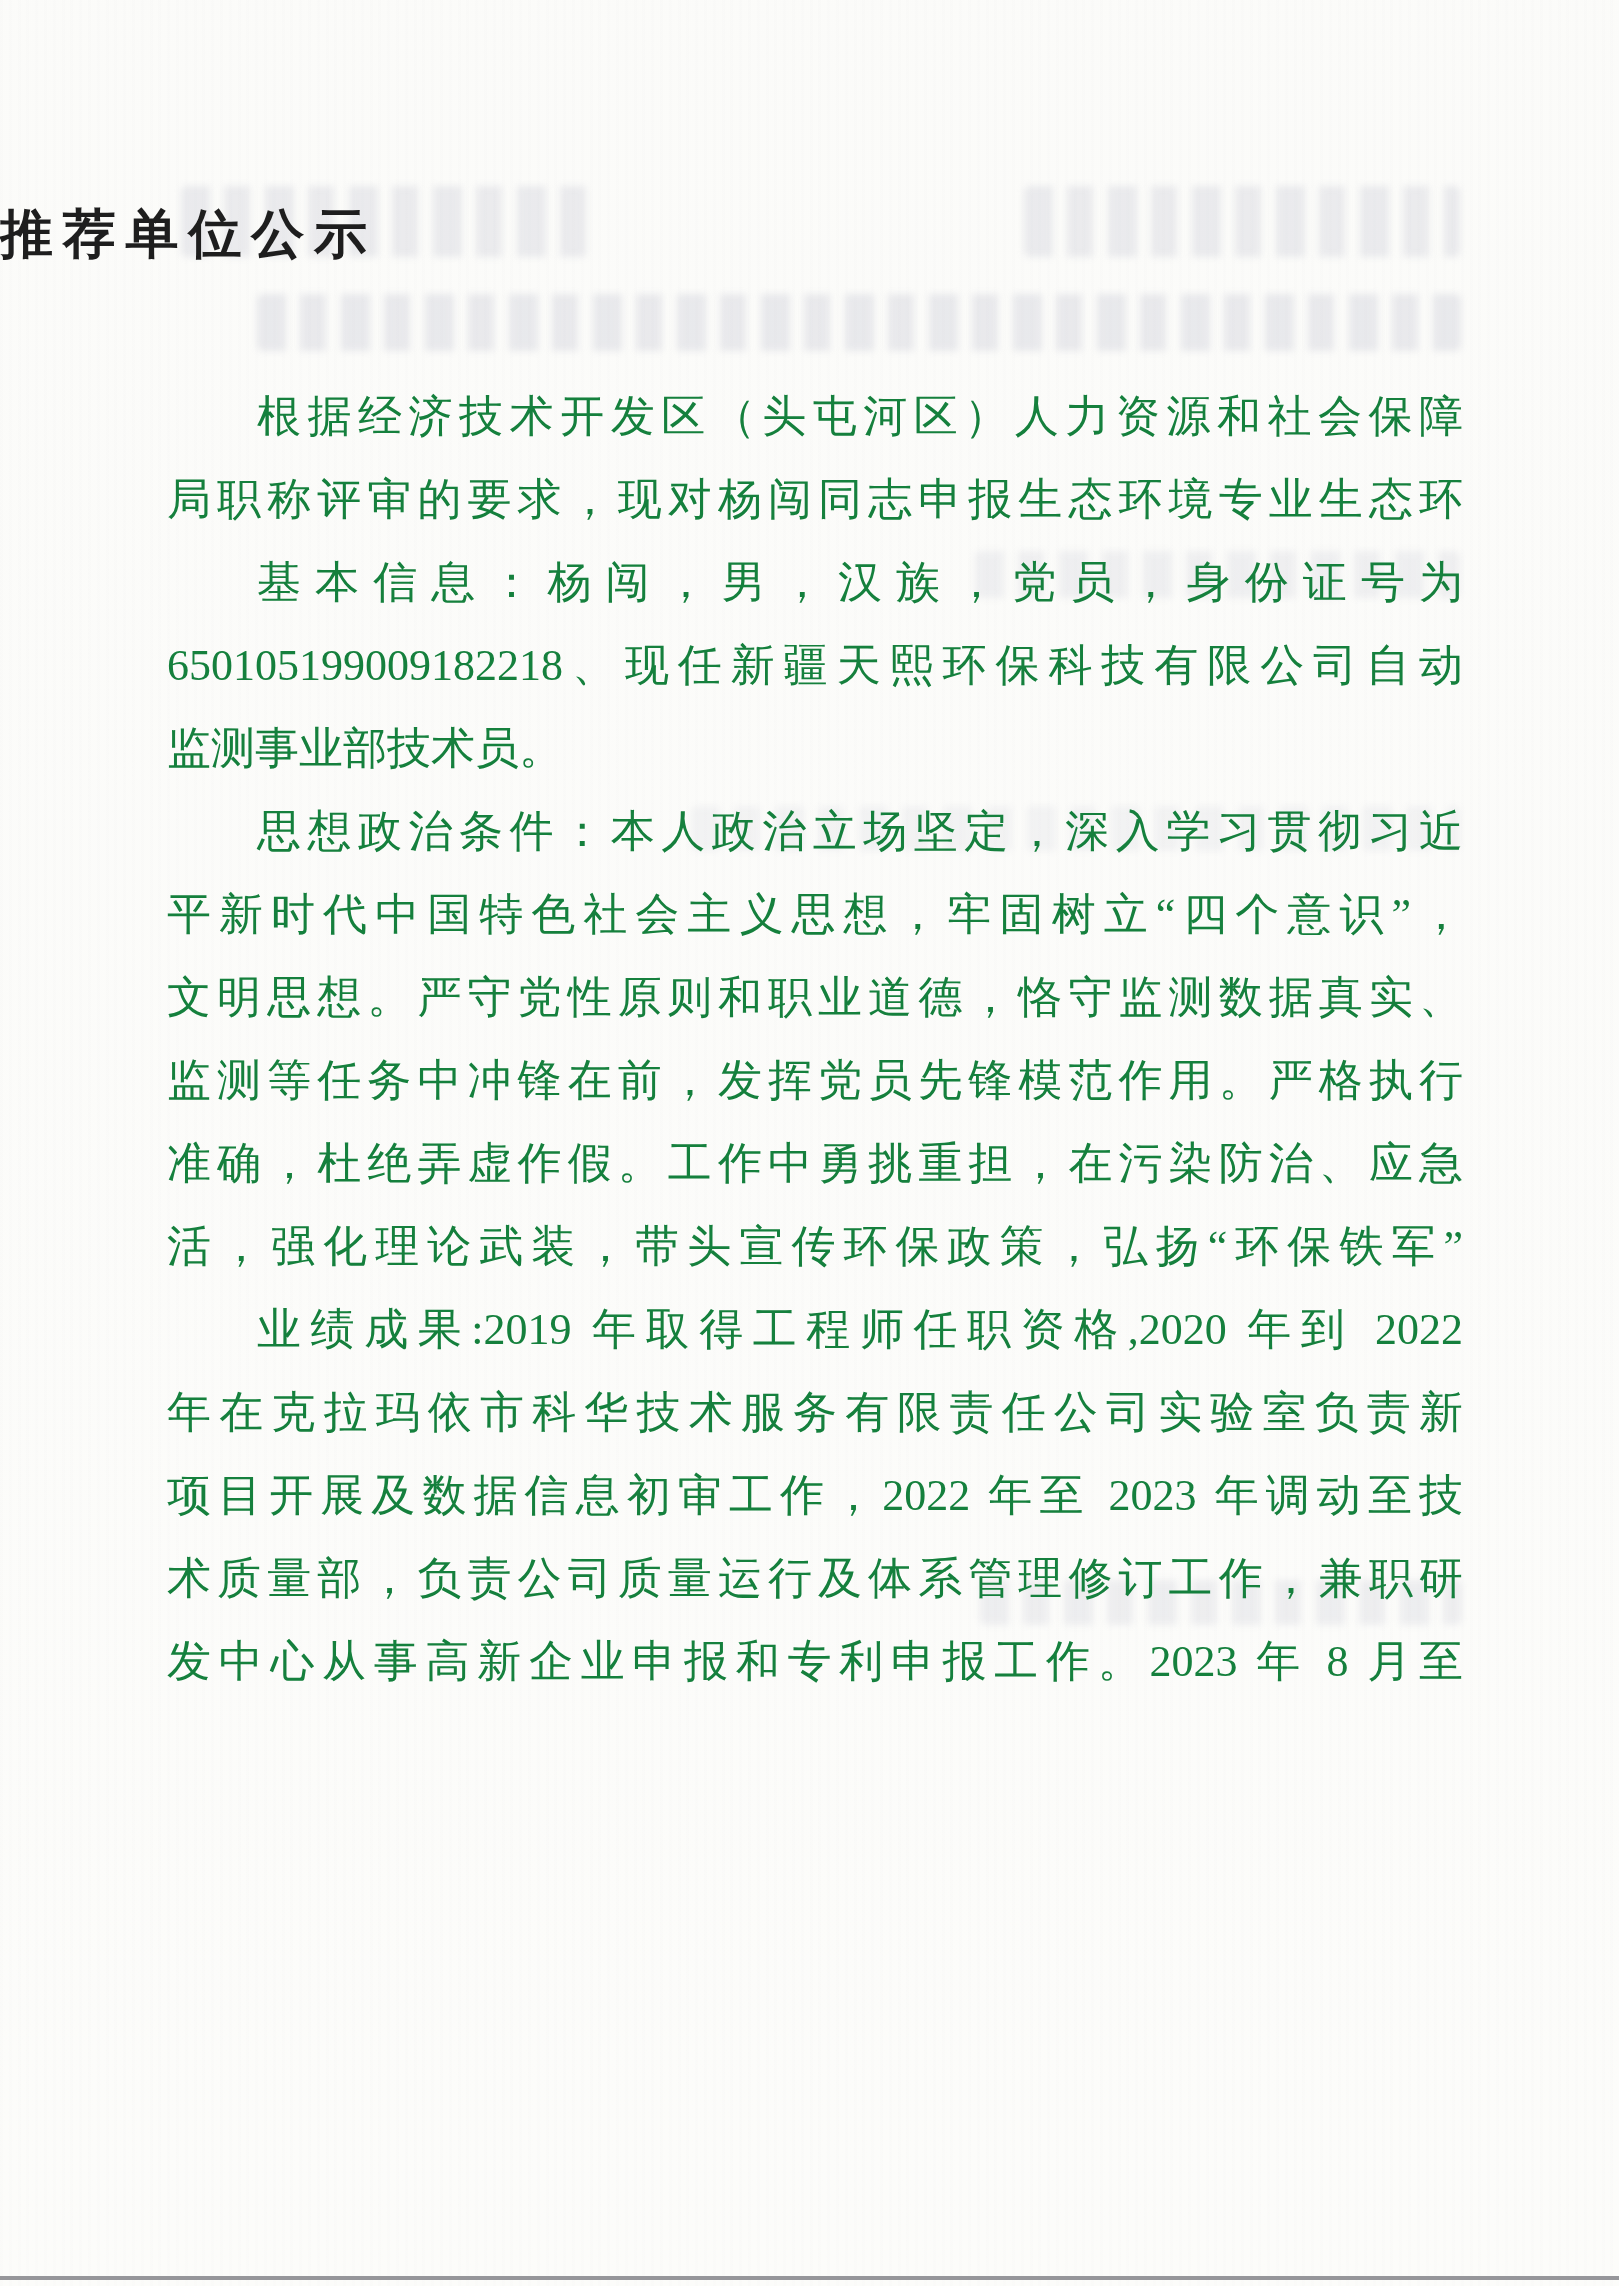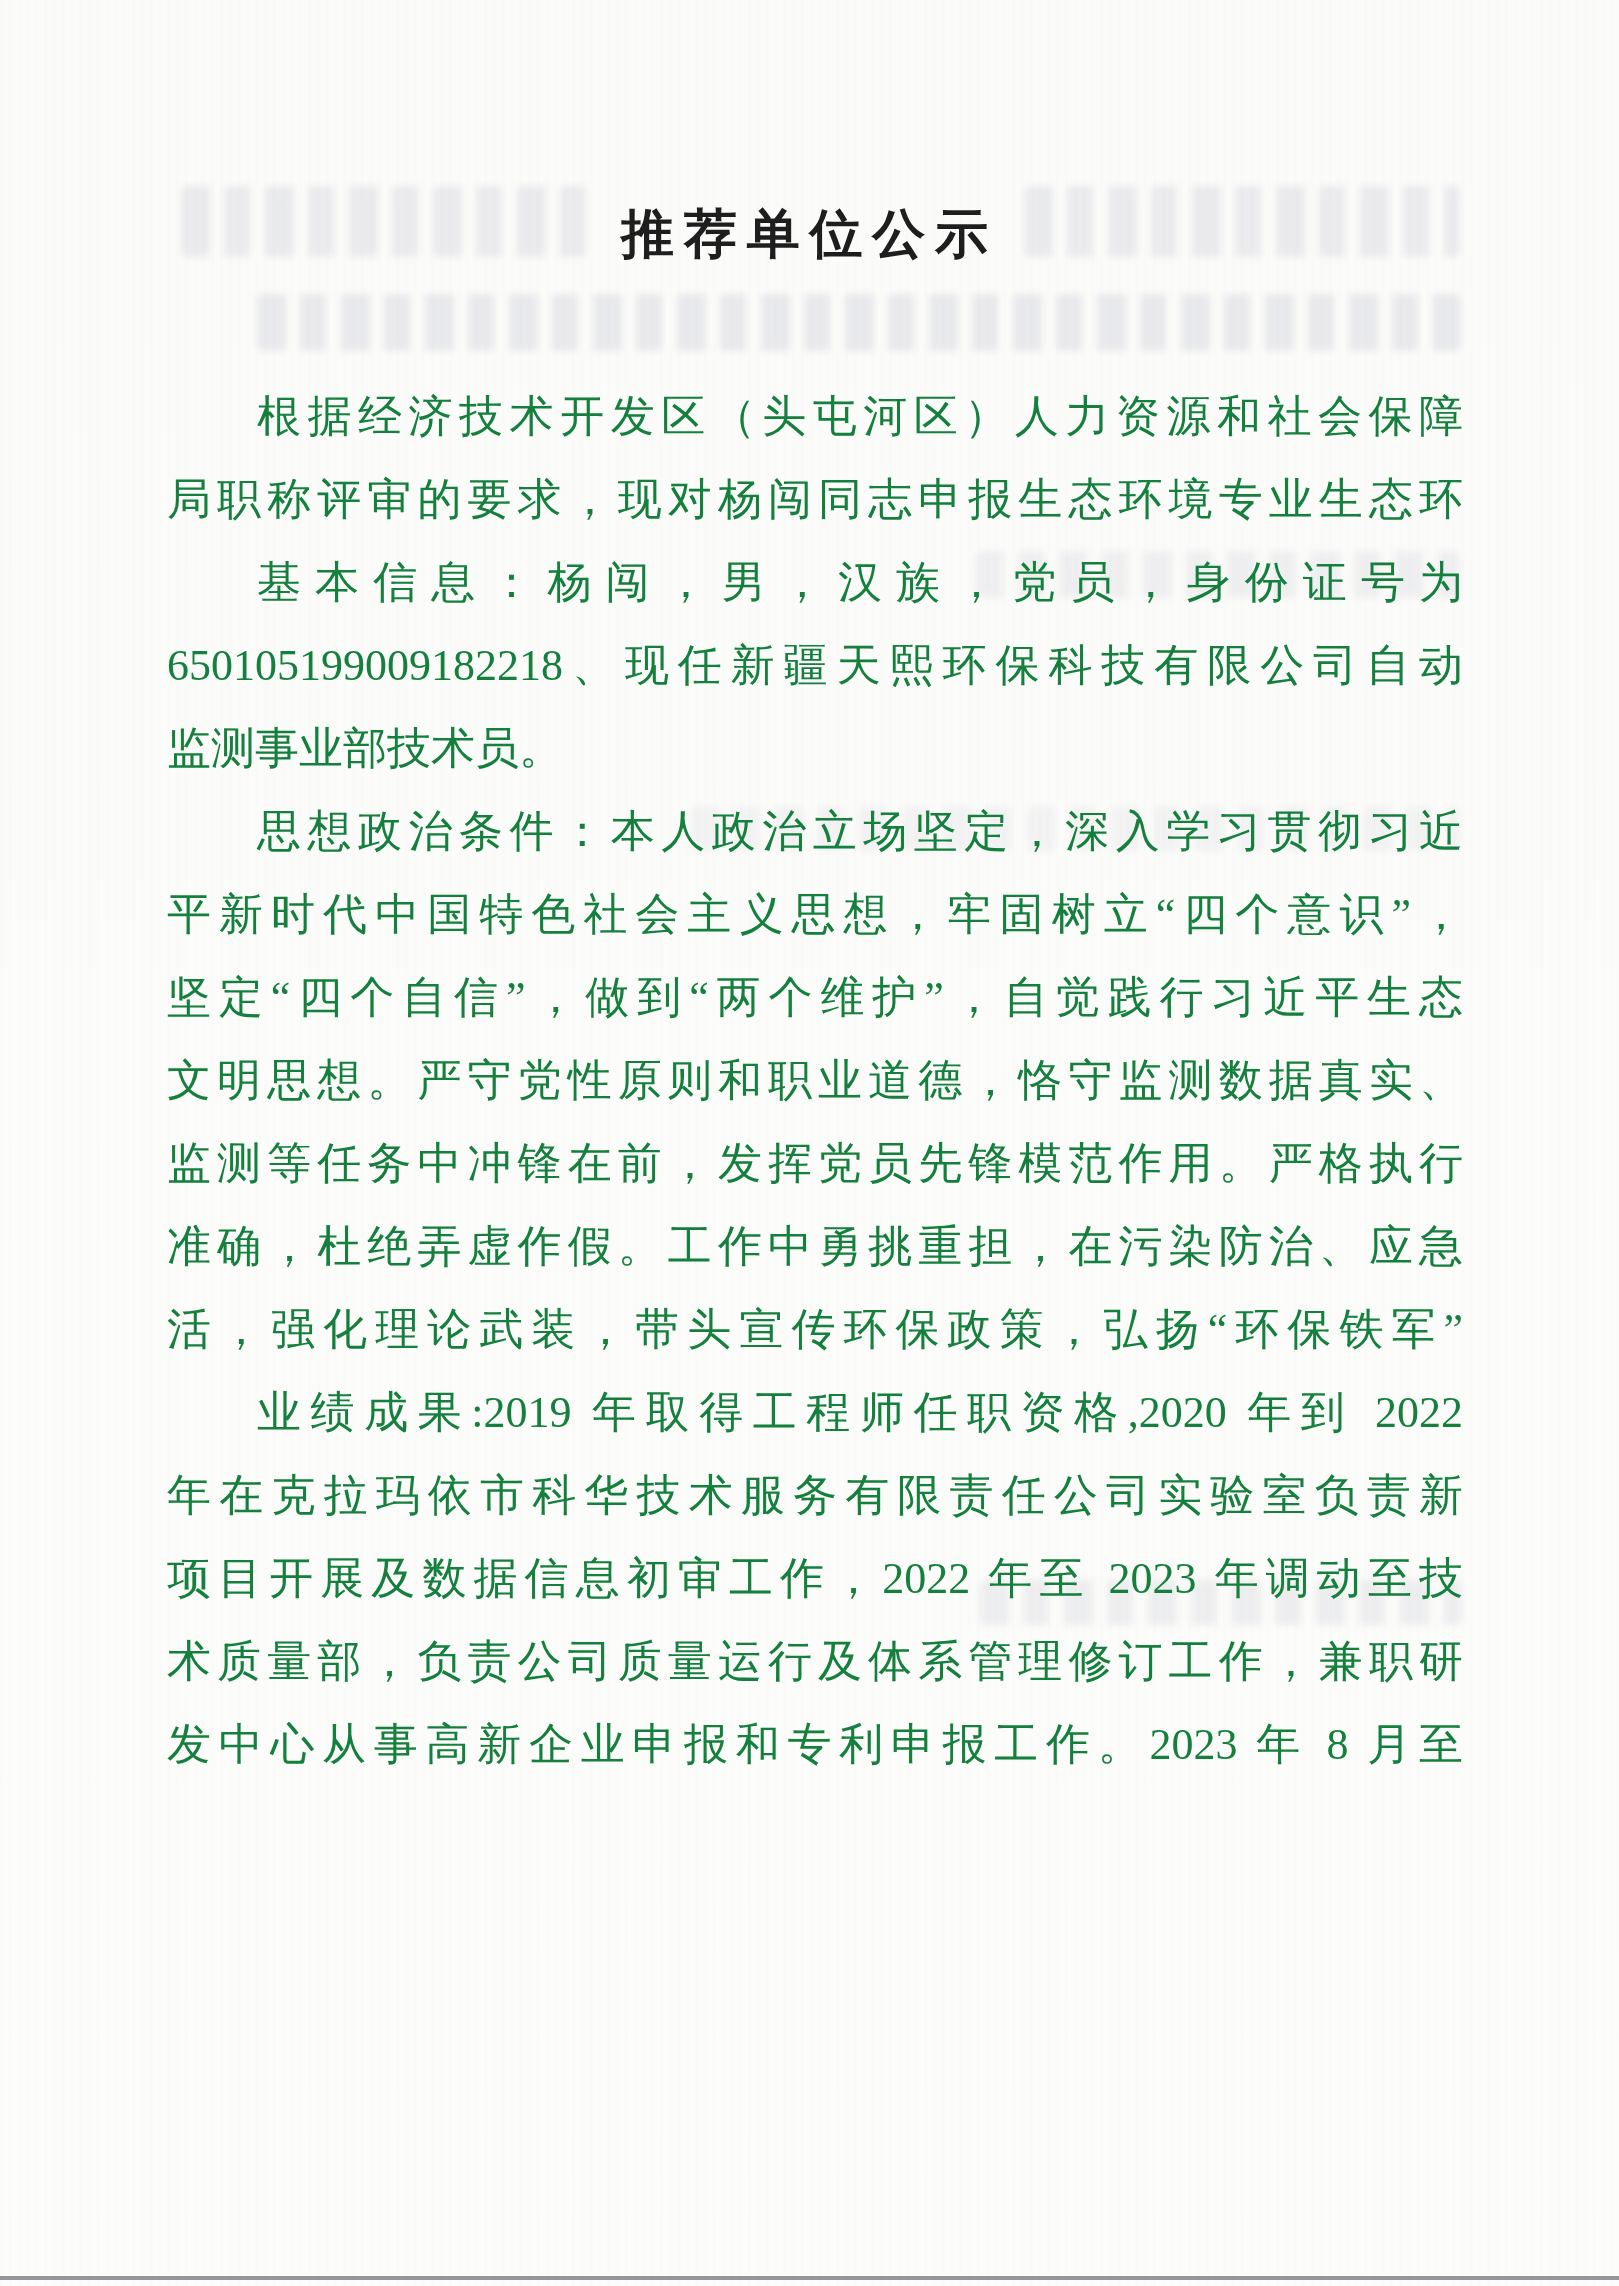--- a/index.html
+++ b/index.html
@@ -25,21 +25,20 @@
     background:
       repeating-linear-gradient(90deg, rgba(120,120,140,0.012) 0 2.9px, rgba(255,255,255,0) 2.9px 8.8px),
       linear-gradient(180deg, rgba(250,250,248,0.4), rgba(252,252,250,0));
     pointer-events: none;
   }
   .doc-title {
     position: absolute;
     top: 199px;
     left: 0;
     width: 100%;
-    text-align: center;
     font-size: 53px;
     font-weight: bold;
     letter-spacing: 9.8px;
     color: #1e1e1e;
   }
   .body-lines {
     position: absolute;
     top: 375px;
     left: 167px;
     width: 1296px;
@@ -104,21 +103,20 @@
   <div class="doc-title">推荐单位公示</div>
 
   <div class="body-lines" id="body-lines">
       <div class="line justify indent">根据经济技术开发区（头屯河区）人力资源和社会保障</div>
       <div class="line justify">局职称评审的要求，现对杨闯同志申报生态环境专业生态环</div>
       <div class="line justify indent">基本信息：杨闯，男，汉族，党员，身份证号为</div>
       <div class="line justify">650105199009182218、现任新疆天熙环保科技有限公司自动</div>
       <div class="line">监测事业部技术员。</div>
       <div class="line justify indent">思想政治条件：本人政治立场坚定，深入学习贯彻习近</div>
       <div class="line justify">平新时代中国特色社会主义思想，牢固树立“四个意识”，</div>
-      <div class="line justify">坚定“四个自信”，做到“两个维护”，自觉践行习近平生态</div>
       <div class="line justify">文明思想。严守党性原则和职业道德，恪守监测数据真实、</div>
       <div class="line justify">监测等任务中冲锋在前，发挥党员先锋模范作用。严格执行</div>
       <div class="line justify">准确，杜绝弄虚作假。工作中勇挑重担，在污染防治、应急</div>
       <div class="line justify">活，强化理论武装，带头宣传环保政策，弘扬“环保铁军”</div>
       <div class="line justify indent">业绩成果:2019 年取得工程师任职资格,2020 年到 2022</div>
       <div class="line justify">年在克拉玛依市科华技术服务有限责任公司实验室负责新</div>
       <div class="line justify">项目开展及数据信息初审工作，2022 年至 2023 年调动至技</div>
       <div class="line justify">术质量部，负责公司质量运行及体系管理修订工作，兼职研</div>
       <div class="line justify">发中心从事高新企业申报和专利申报工作。2023 年 8 月至</div>
     </div>

